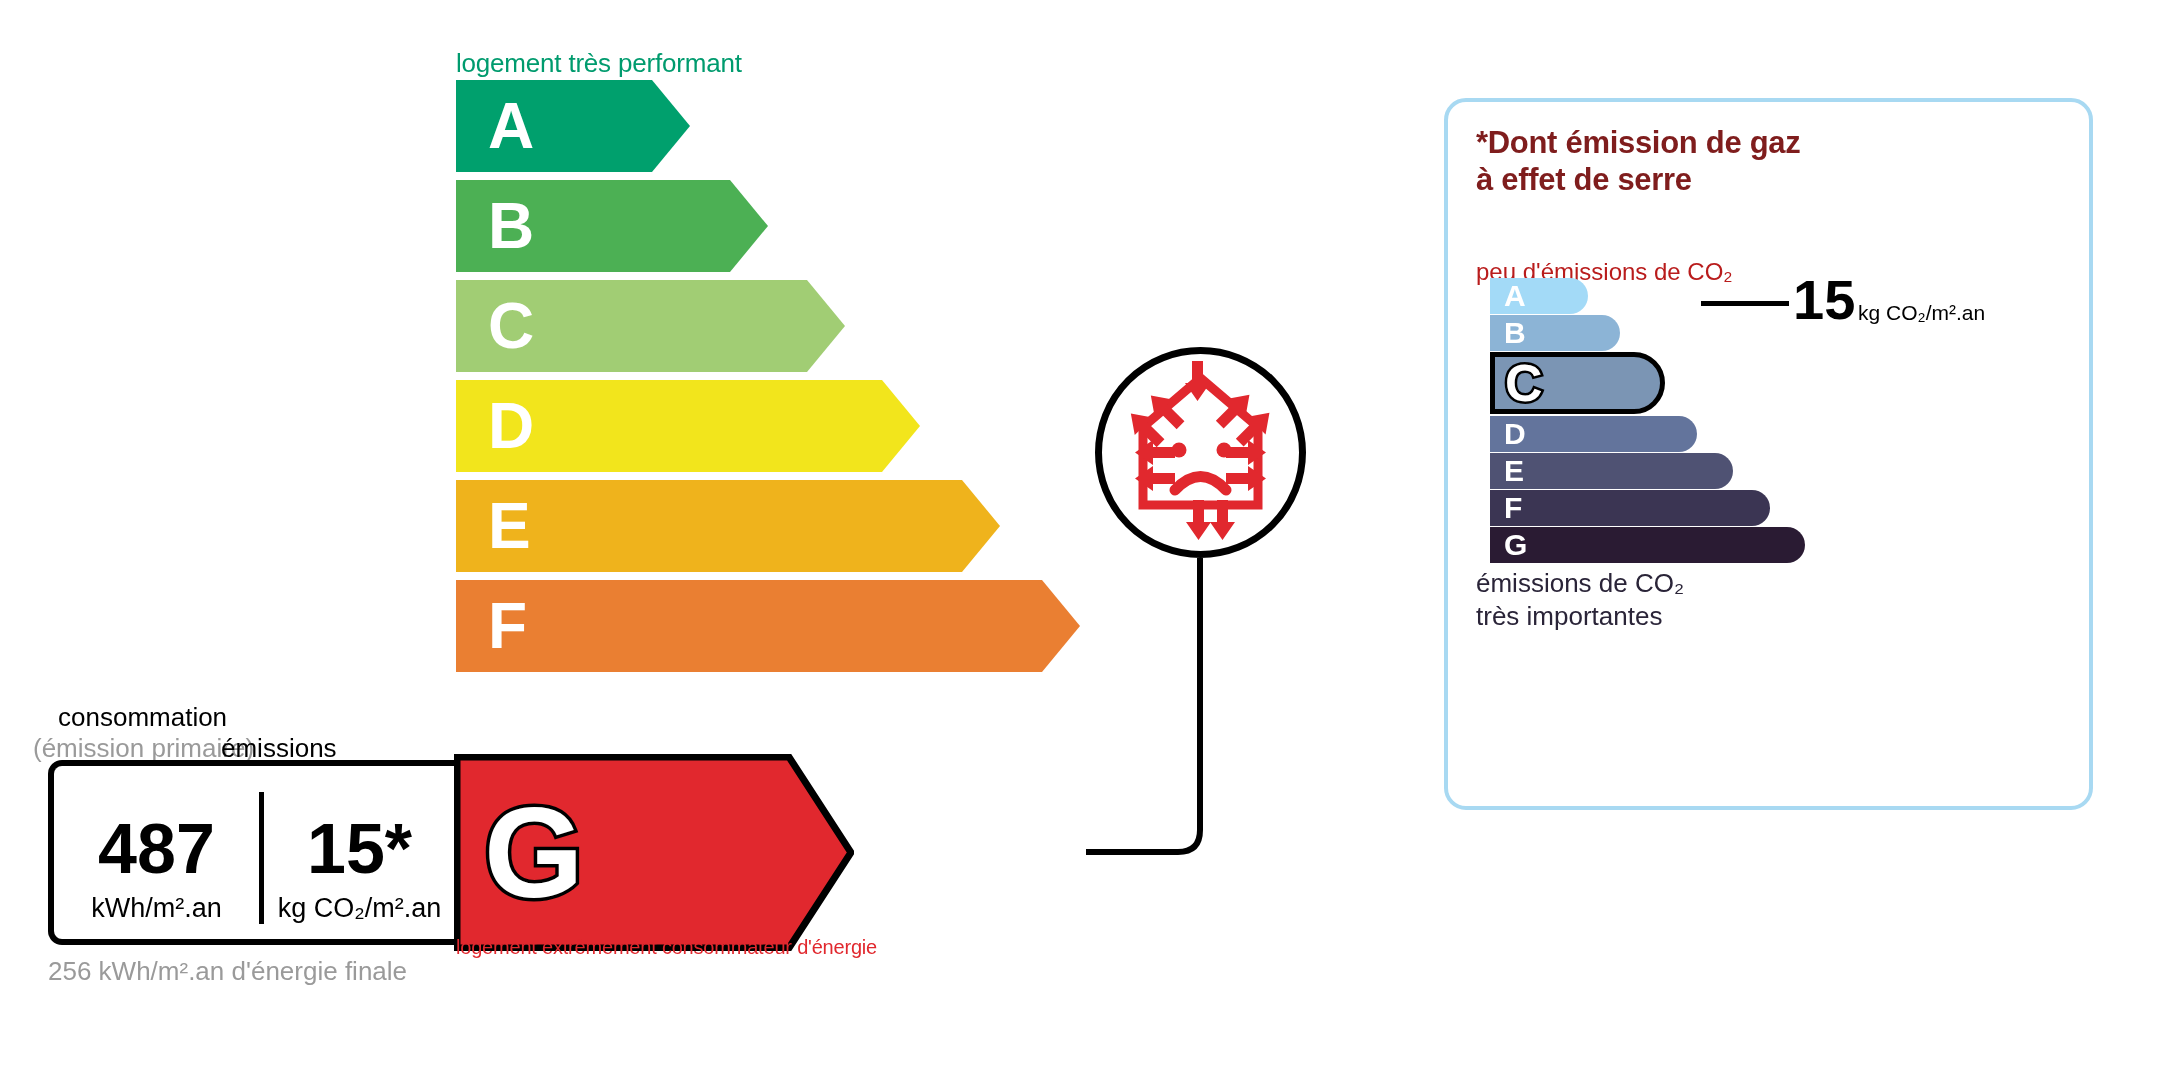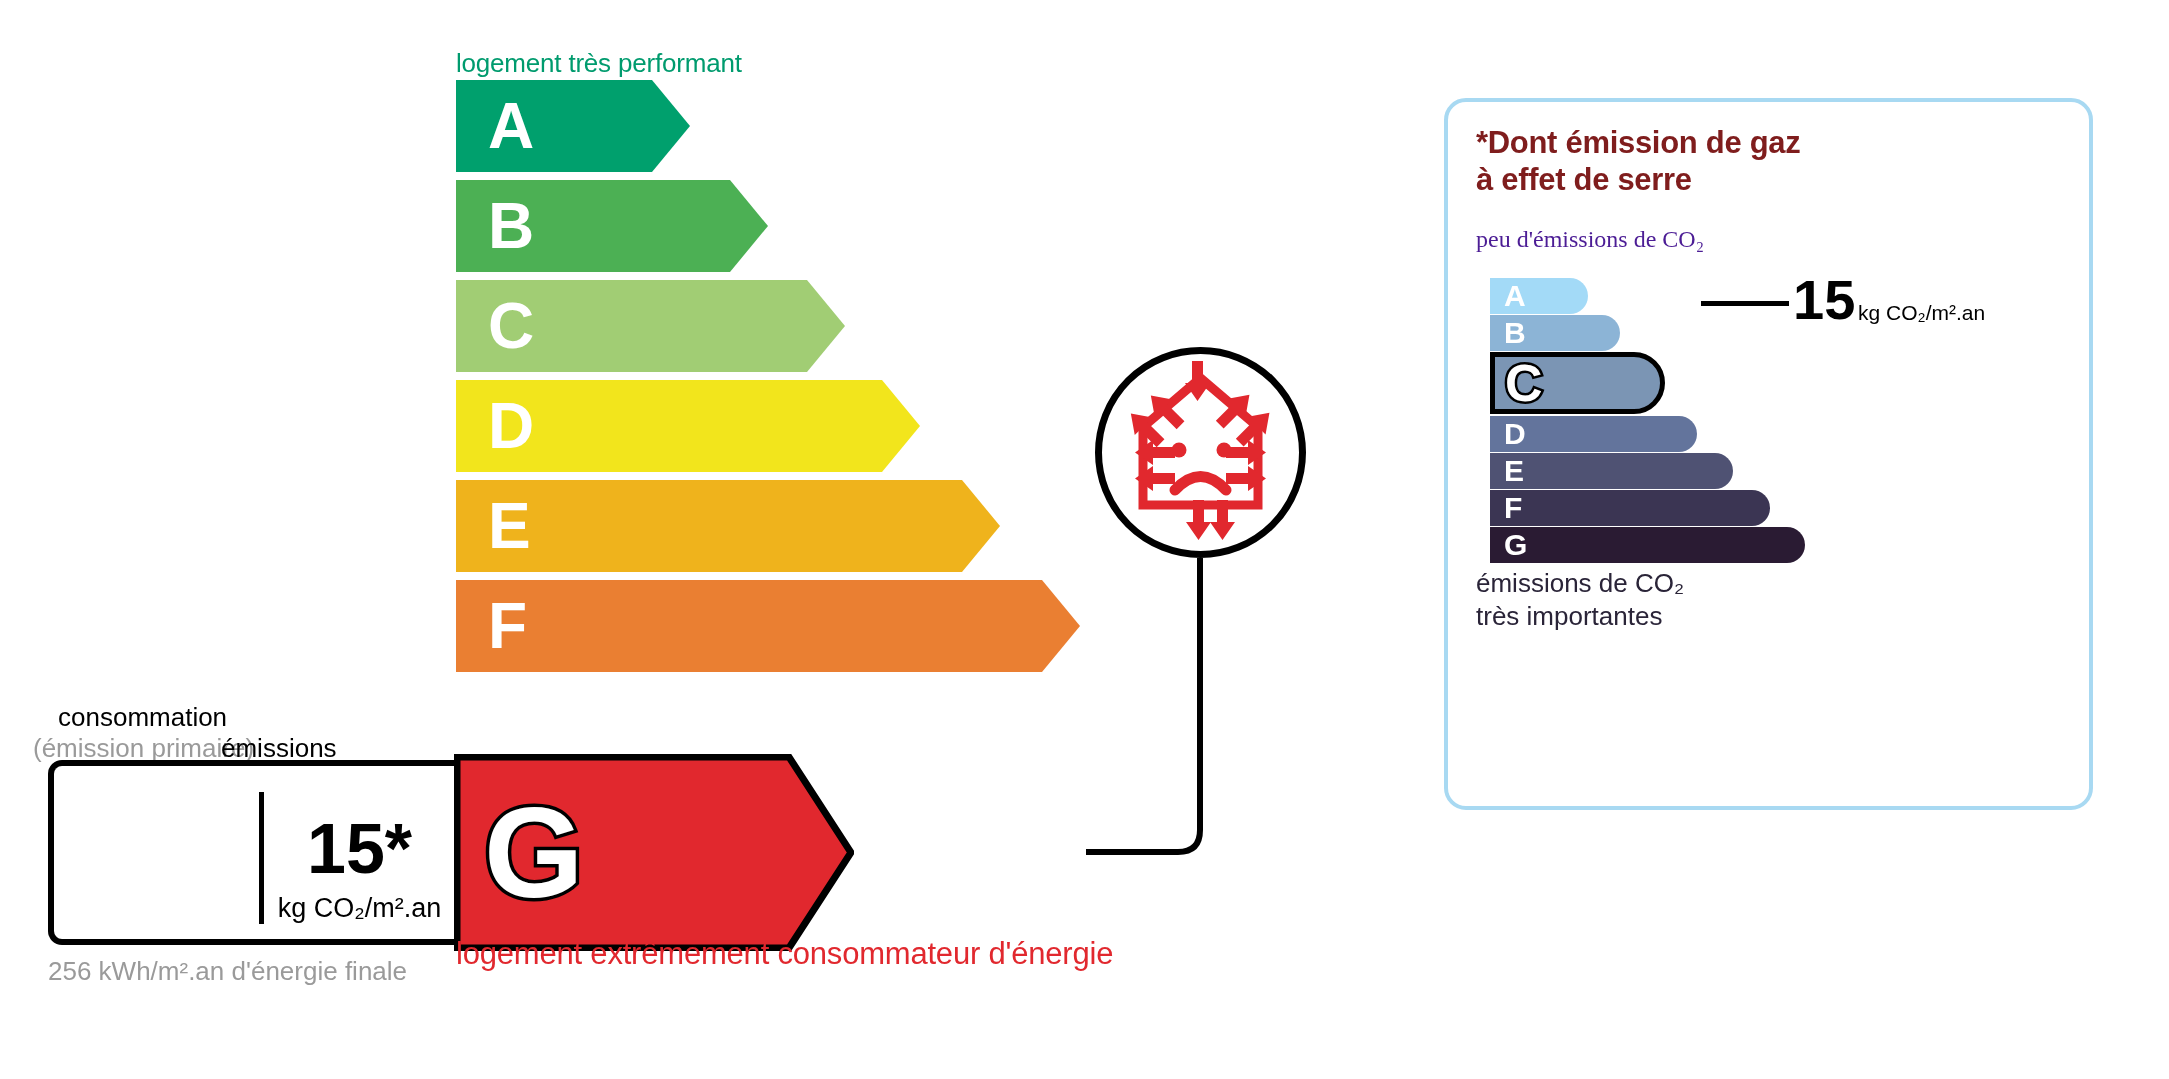--- a/index.html
+++ b/index.html
@@ -11,21 +11,21 @@
 
   
   #energy-scale{position:absolute;left:0;top:0;width:1200px;height:946px;}
 
   .scale-top-note{
     position:absolute;left:456px;top:48px;
     font-size:26px;color:#009b6e;white-space:nowrap;letter-spacing:-0.2px;
   }
   .scale-bottom-note{
     position:absolute;left:456px;top:936px;
-    font-size:31px;color:#e1282e;white-space:nowrap;letter-spacing:-0.2px;
+    font-size:20px;color:#e1282e;white-space:nowrap;letter-spacing:-0.2px;
   }
 
   .eband{position:absolute;left:456px;height:92px;}
   .eband svg{display:block;width:100%;height:100%;}
   .eband .eletter{
     position:absolute;left:32px;top:50%;transform:translateY(-50%);
     color:#ffffff;font-size:64px;font-weight:bold;line-height:1;
   }
 
   
@@ -67,21 +67,21 @@
   
   #co2-panel{
     position:absolute;left:1444px;top:98px;width:649px;height:712px;
     border:4px solid #a8d9f2;border-radius:22px;background:#fff;box-sizing:border-box;
   }
   #co2-title{
     position:absolute;left:28px;top:22px;font-size:31px;font-weight:bold;
     color:#7f1d1d;line-height:1.2;white-space:pre-line;letter-spacing:-0.3px;
   }
   #co2-top-note{
-    position:absolute;left:28px;top:124px;font-size:24px;color:#4c1d95;white-space:nowrap;font-family:Liberation Serif, serif;
+    position:absolute;left:28px;top:156px;font-size:24px;color:#b91c1c;white-space:nowrap;
   }
   #co2-bottom-note{
     position:absolute;left:28px;top:405px;font-size:26px;color:#2a2438;
     line-height:1.25;white-space:pre-line;
   }
   .cband{position:absolute;left:42px;height:36px;border-radius:0 18px 18px 0;}
   .cband .cletter{
     position:absolute;left:14px;top:50%;transform:translateY(-50%);
     color:#fff;font-size:30px;font-weight:bold;line-height:1;
   }
@@ -147,20 +147,24 @@
     </svg>
     <span class="eletter">F</span>
   </div>
 
   <div class="hdr-label" style="left:58px;top:702px;">consommation</div>
   <div class="hdr-sub" style="left:33px;top:733px;">(émission primaire)</div>
   <div class="hdr-label" style="left:221px;top:733px;">émissions</div>
 
   <div id="value-box">
     <div class="vb-divider"></div>
+    <div class="vb-cell" style="left:0;width:205px;">
+      <div class="vb-num">487</div>
+      <div class="vb-unit">kWh/m².an</div>
+    </div>
     <div class="vb-cell" style="left:205px;width:201px;text-align:center;">
       <div class="vb-num">15*</div>
       <div class="vb-unit">kg CO₂/m².an</div>
     </div>
   </div>
 
   <div id="g-band">
     <svg width="400" height="197" viewBox="0 0 400 197">
       <polygon points="3,3 335,3 397,98.5 335,194 3,194" fill="#e1282e" stroke="#000" stroke-width="7" stroke-linejoin="miter"></polygon>
     </svg>

